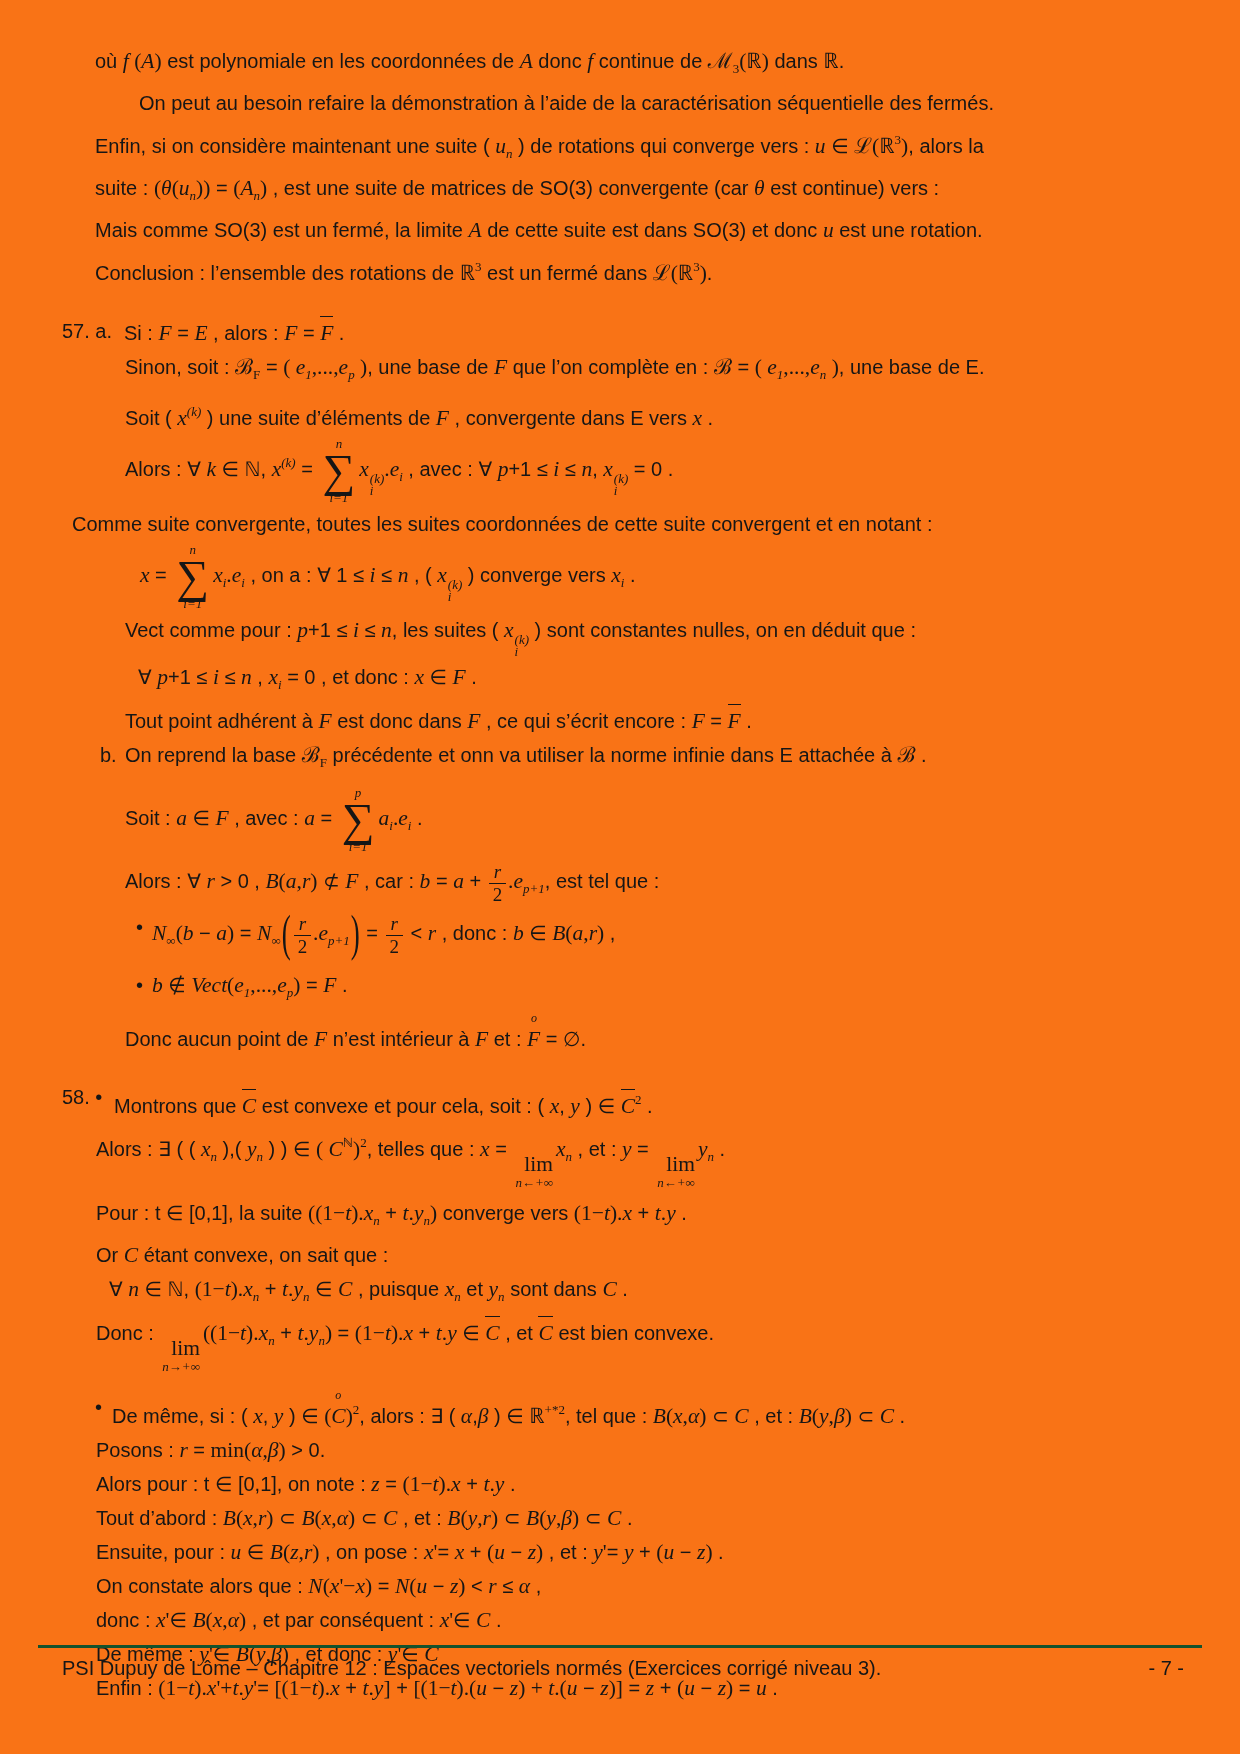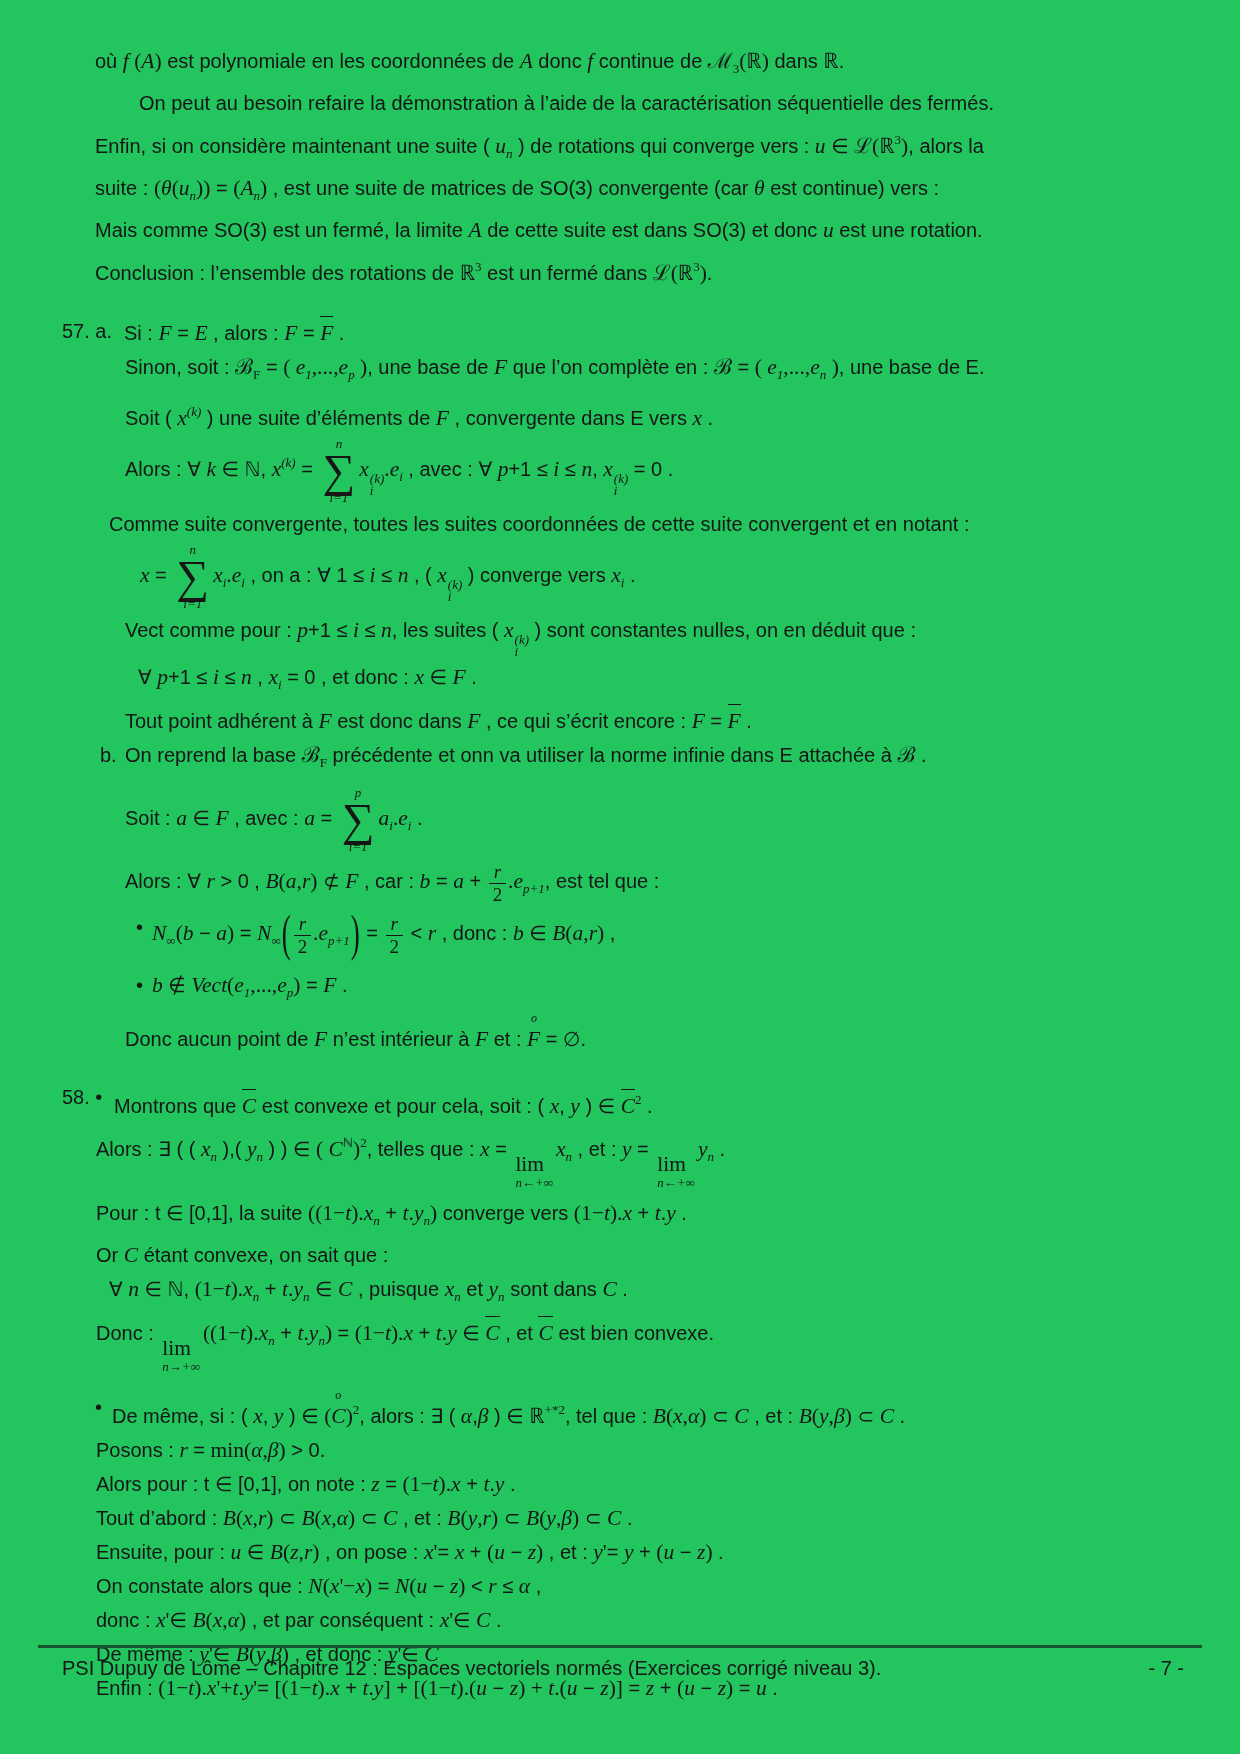--- a/index.html
+++ b/index.html
@@ -6,21 +6,21 @@
   html, body { margin: 0; padding: 0; }
   body {
     width: 1240px; height: 1754px;
     background: #f2f2f2;
     font-family: "Liberation Sans", sans-serif;
     color: #161616;
   }
   .page {
     position: relative;
     width: 1240px; height: 1754px;
-    background: #22c55e;
+    background: #f97316;
     overflow: hidden;
   }
   .doc { position: absolute; top: 46px; left: 0; width: 1240px; }
   .ln {
     position: relative;
     font-size: 20px;
     line-height: 30px;
     margin-bottom: 4px;
     white-space: nowrap;
   }
@@ -47,21 +47,21 @@
   .frac {
     display: inline-flex; flex-direction: column; align-items: center;
     vertical-align: middle; line-height: 1; margin: 0 2px;
   }
   .frac .fn {
     font-family: "Liberation Serif", serif; font-style: italic; font-size: 19px;
     line-height: 23px; border-bottom: 1.7px solid #161616; padding: 0 5px;
   }
   .frac .fd { font-family: "Liberation Serif", serif; font-size: 19px; line-height: 22px; }
   .lim {
-    display: inline-flex; flex-direction: column; align-items: flex-start;
+    display: inline-flex; flex-direction: column; align-items: flex-end;
     vertical-align: -15px; line-height: 1; margin: 0 3px;
   }
   .lim .lw { font-family: "Liberation Serif", serif; font-size: 21.5px; line-height: 23px; }
   .lim .lb { font-family: "Liberation Serif", serif; font-style: italic; font-size: 13px; line-height: 14px; }
   .bigp {
     display: inline-block; font-family: "Liberation Serif", serif; font-size: 27px;
     transform: scaleY(1.85); vertical-align: -3px; line-height: 1; margin: 0 1px;
   }
   .ringw { position: relative; display: inline-block; }
   .ringm {
@@ -97,21 +97,21 @@
           <span class="st si">n</span>
           <span class="sg">∑</span>
           <span class="sb si">i=1</span>
         </span><span class="seg"><span class="mi">x</span><span class="stack">
             <span class="si">(k)</span>
             <span class="si">i</span>
           </span></span><span class="seg"><span class="mr">.</span></span><span class="seg"><span class="mi">e</span><span class="subo"><span class="si">i</span></span></span><span class="t"> , avec : ∀ </span><span class="seg"><span class="mi">p</span></span><span class="t">+1 ≤ </span><span class="seg"><span class="mi">i</span></span><span class="t"> ≤ </span><span class="seg"><span class="mi">n</span></span><span class="t">, </span><span class="seg"><span class="mi">x</span><span class="stack">
             <span class="si">(k)</span>
             <span class="si">i</span>
           </span></span><span class="t"> = 0 .</span></div>
-      <div class="ln" style="padding-left: 109px;"><span class="t">Comme suite convergente, toutes les suites coordonnées de cette suite convergent et en notant :</span></div>
+      <div class="ln" style="padding-left: 72px;"><span class="t">Comme suite convergente, toutes les suites coordonnées de cette suite convergent et en notant :</span></div>
       <div class="ln" style="padding-left: 140px;"><span class="seg"><span class="mi">x</span></span><span class="t"> = </span><span class="sum">
           <span class="st si">n</span>
           <span class="sg">∑</span>
           <span class="sb si">i=1</span>
         </span><span class="seg"><span class="mi">x</span><span class="subo"><span class="si">i</span></span></span><span class="seg"><span class="mr">.</span></span><span class="seg"><span class="mi">e</span><span class="subo"><span class="si">i</span></span></span><span class="t"> , on a : ∀ 1 ≤ </span><span class="seg"><span class="mi">i</span></span><span class="t"> ≤ </span><span class="seg"><span class="mi">n</span></span><span class="t"> , ( </span><span class="seg"><span class="mi">x</span><span class="stack">
             <span class="si">(k)</span>
             <span class="si">i</span>
           </span></span><span class="t"> ) converge vers </span><span class="seg"><span class="mi">x</span><span class="subo"><span class="si">i</span></span></span><span class="t"> .</span></div>
       <div class="ln" style="padding-left: 125px;"><span class="t">Vect comme pour : </span><span class="seg"><span class="mi">p</span></span><span class="t">+1 ≤ </span><span class="seg"><span class="mi">i</span></span><span class="t"> ≤ </span><span class="seg"><span class="mi">n</span></span><span class="t">, les suites ( </span><span class="seg"><span class="mi">x</span><span class="stack">
             <span class="si">(k)</span>

